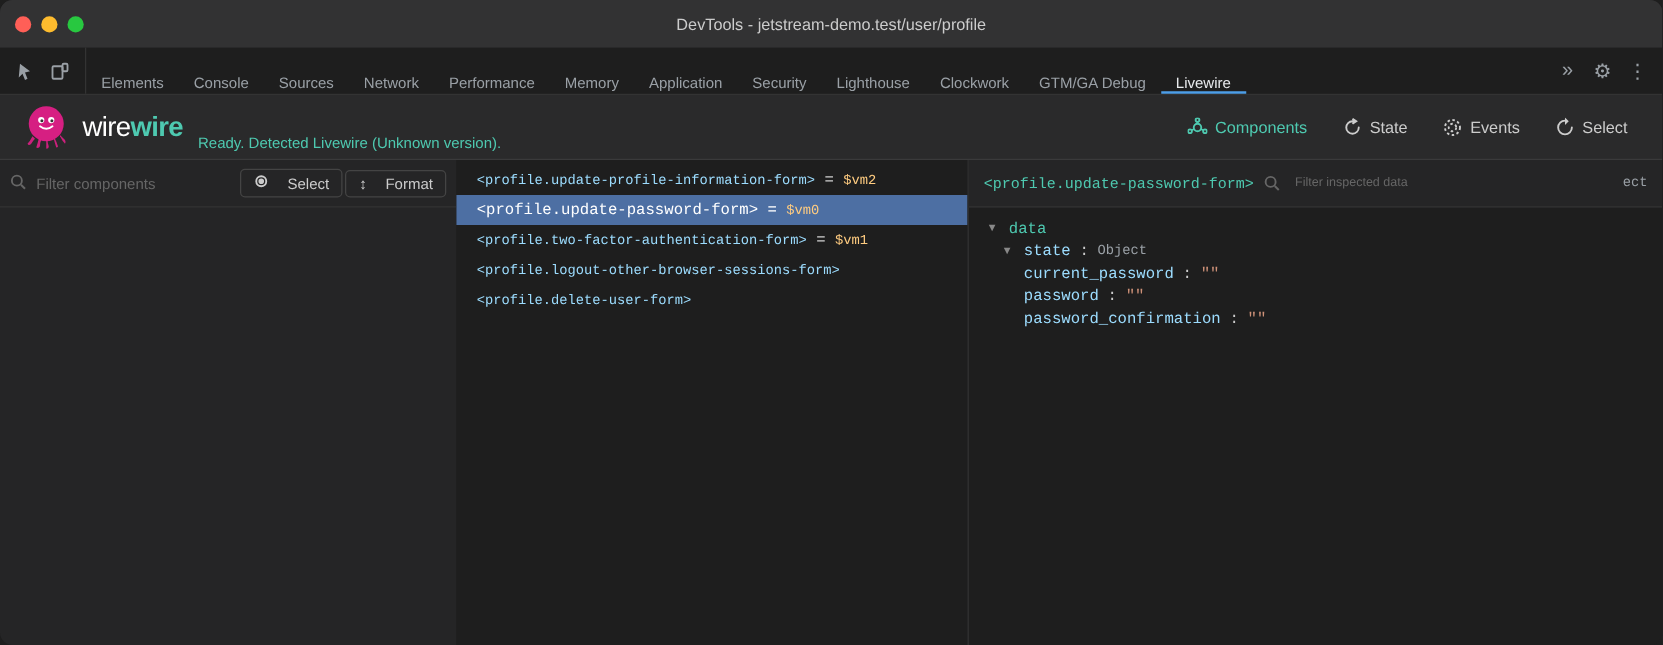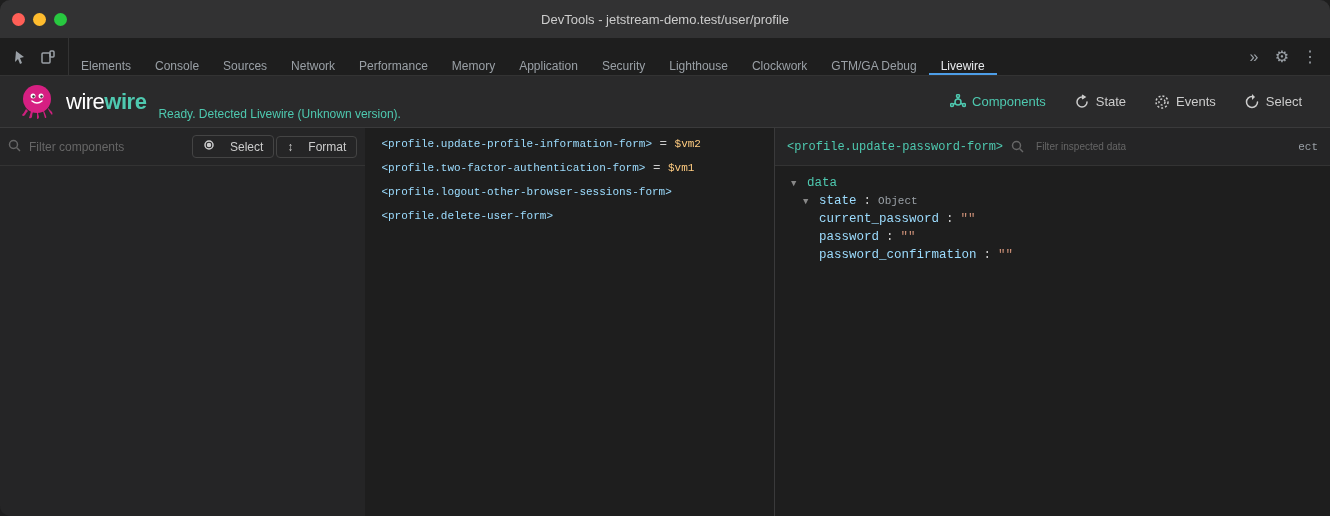--- a/index.html
+++ b/index.html
@@ -480,20 +480,25 @@
             <span>Format</span>
           </button>
         </div>
       </div>
       <div class="components-list">
         <div class="component-item">
           <span class="var-name">&lt;profile.update-profile-information-form&gt;</span>
           <span class="equals"> = </span>
           <span class="vm-var">$vm2</span>
         </div>
+        <div class="component-item selected">
+          <span style="color:#fff">&lt;profile.update-password-form&gt;</span>
+          <span class="equals" style="color:#fff"> = </span>
+          <span class="vm-var">$vm0</span>
+        </div>
         <div class="component-item">
           <span class="var-name">&lt;profile.two-factor-authentication-form&gt;</span>
           <span class="equals"> = </span>
           <span class="vm-var">$vm1</span>
         </div>
         <div class="component-item">
           <span class="var-name">&lt;profile.logout-other-browser-sessions-form&gt;</span>
         </div>
         <div class="component-item">
           <span class="var-name">&lt;profile.delete-user-form&gt;</span>

